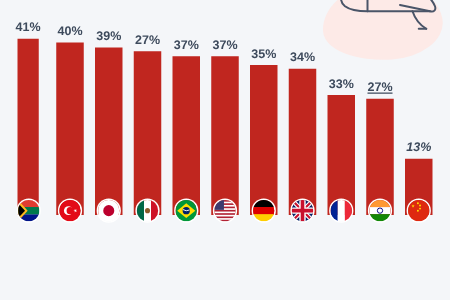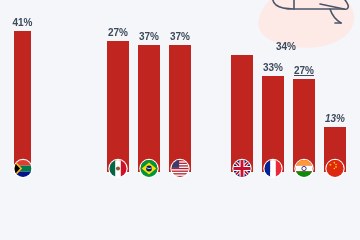--- a/index.html
+++ b/index.html
@@ -72,20 +72,42 @@
           <svg viewBox="0 0 20 20">
             <rect width="20" height="20" fill="#fff"></rect>
             <rect width="20" height="6.6" y="0" fill="#e03c31"></rect>
             <rect width="20" height="6.6" y="13.4" fill="#001489"></rect>
             <rect width="20" height="6.8" y="6.6" fill="#007a4d"></rect>
             <path d="M0 0 L9 10 L0 20 Z" fill="#ffb81c"></path>
             <path d="M0 3 L6.5 10 L0 17 Z" fill="#000"></path>
           </svg>
         </div>
       </div>
+      <div class="bar-slot" style="left: 45px; width: 22px; bottom: 8px; top: 0px;">
+        <div class="bar" title="Turkey 40%" style="height: 137.561px; background: rgb(192, 38, 31);"></div>
+        <div class="bar-label" style="bottom: 140.561px; color: rgb(61, 74, 92);">40%</div>
+        <div class="flag" title="Turkey">
+          <svg viewBox="0 0 20 20">
+            <rect width="20" height="20" fill="#e30a17"></rect>
+            <circle cx="8.5" cy="10" r="4.2" fill="#fff"></circle>
+            <circle cx="10.1" cy="10" r="3.3" fill="#e30a17"></circle>
+            <path d="M13.2 10 l3.3 -1.1 -2 2.8 0 -3.4 2 2.8 z" fill="#fff"></path>
+          </svg>
+        </div>
+      </div>
+      <div class="bar-slot" style="left: 76px; width: 22px; bottom: 8px; top: 0px;">
+        <div class="bar" title="Japan 39%" style="height: 134.122px; background: rgb(192, 38, 31);"></div>
+        <div class="bar-label" style="bottom: 137.122px; color: rgb(61, 74, 92);">39%</div>
+        <div class="flag" title="Japan">
+          <svg viewBox="0 0 20 20">
+            <rect width="20" height="20" fill="#fff"></rect>
+            <circle cx="10" cy="10" r="5.2" fill="#bc002d"></circle>
+          </svg>
+        </div>
+      </div>
       <div class="bar-slot" style="left: 107px; width: 22px; bottom: 8px; top: 0px;">
         <div class="bar" title="Mexico 38%" style="height: 130.683px; background: rgb(192, 38, 31);"></div>
         <div class="bar-label" style="bottom: 133.683px; color: rgb(61, 74, 92);">27%</div>
         <div class="flag" title="Mexico">
           <svg viewBox="0 0 20 20">
             <rect width="20" height="20" fill="#fff"></rect>
             <rect width="6.7" height="20" x="0" fill="#006847"></rect>
             <rect width="6.7" height="20" x="13.3" fill="#ce1126"></rect>
             <circle cx="10" cy="10" r="2.4" fill="#8c5a2b"></circle>
           </svg>
@@ -115,23 +137,34 @@
               <rect width="20" height="1.55" y="6.2"></rect>
               <rect width="20" height="1.55" y="9.3"></rect>
               <rect width="20" height="1.55" y="12.4"></rect>
               <rect width="20" height="1.55" y="15.5"></rect>
               <rect width="20" height="1.55" y="18.6"></rect>
             </g>
             <rect width="9" height="9.3" fill="#3c3b6e"></rect>
           </svg>
         </div>
       </div>
+      <div class="bar-slot" style="left: 200px; width: 22px; bottom: 8px; top: 0px;">
+        <div class="bar" title="Germany 35%" style="height: 120.366px; background: rgb(192, 38, 31);"></div>
+        <div class="bar-label" style="bottom: 123.366px; color: rgb(61, 74, 92);">35%</div>
+        <div class="flag" title="Germany">
+          <svg viewBox="0 0 20 20">
+            <rect width="20" height="6.67" y="0" fill="#000"></rect>
+            <rect width="20" height="6.67" y="6.67" fill="#dd0000"></rect>
+            <rect width="20" height="6.66" y="13.33" fill="#ffce00"></rect>
+          </svg>
+        </div>
+      </div>
       <div class="bar-slot" style="left: 231px; width: 22px; bottom: 8px; top: 0px;">
         <div class="bar" title="United Kingdom 34%" style="height: 116.927px; background: rgb(192, 38, 31);"></div>
-        <div class="bar-label" style="bottom: 119.927px; color: rgb(61, 74, 92); margin-left: 44px;">34%</div>
+        <div class="bar-label" style="bottom: 119.927px; color: rgb(61, 74, 92);">34%</div>
         <div class="flag" title="United Kingdom">
           <svg viewBox="0 0 20 20">
             <rect width="20" height="20" fill="#012169"></rect>
             <path d="M0 0 L20 20 M20 0 L0 20" stroke="#fff" stroke-width="4"></path>
             <path d="M0 0 L20 20 M20 0 L0 20" stroke="#c8102e" stroke-width="2"></path>
             <path d="M10 0 V20 M0 10 H20" stroke="#fff" stroke-width="6"></path>
             <path d="M10 0 V20 M0 10 H20" stroke="#c8102e" stroke-width="3.4"></path>
           </svg>
         </div>
       </div>

